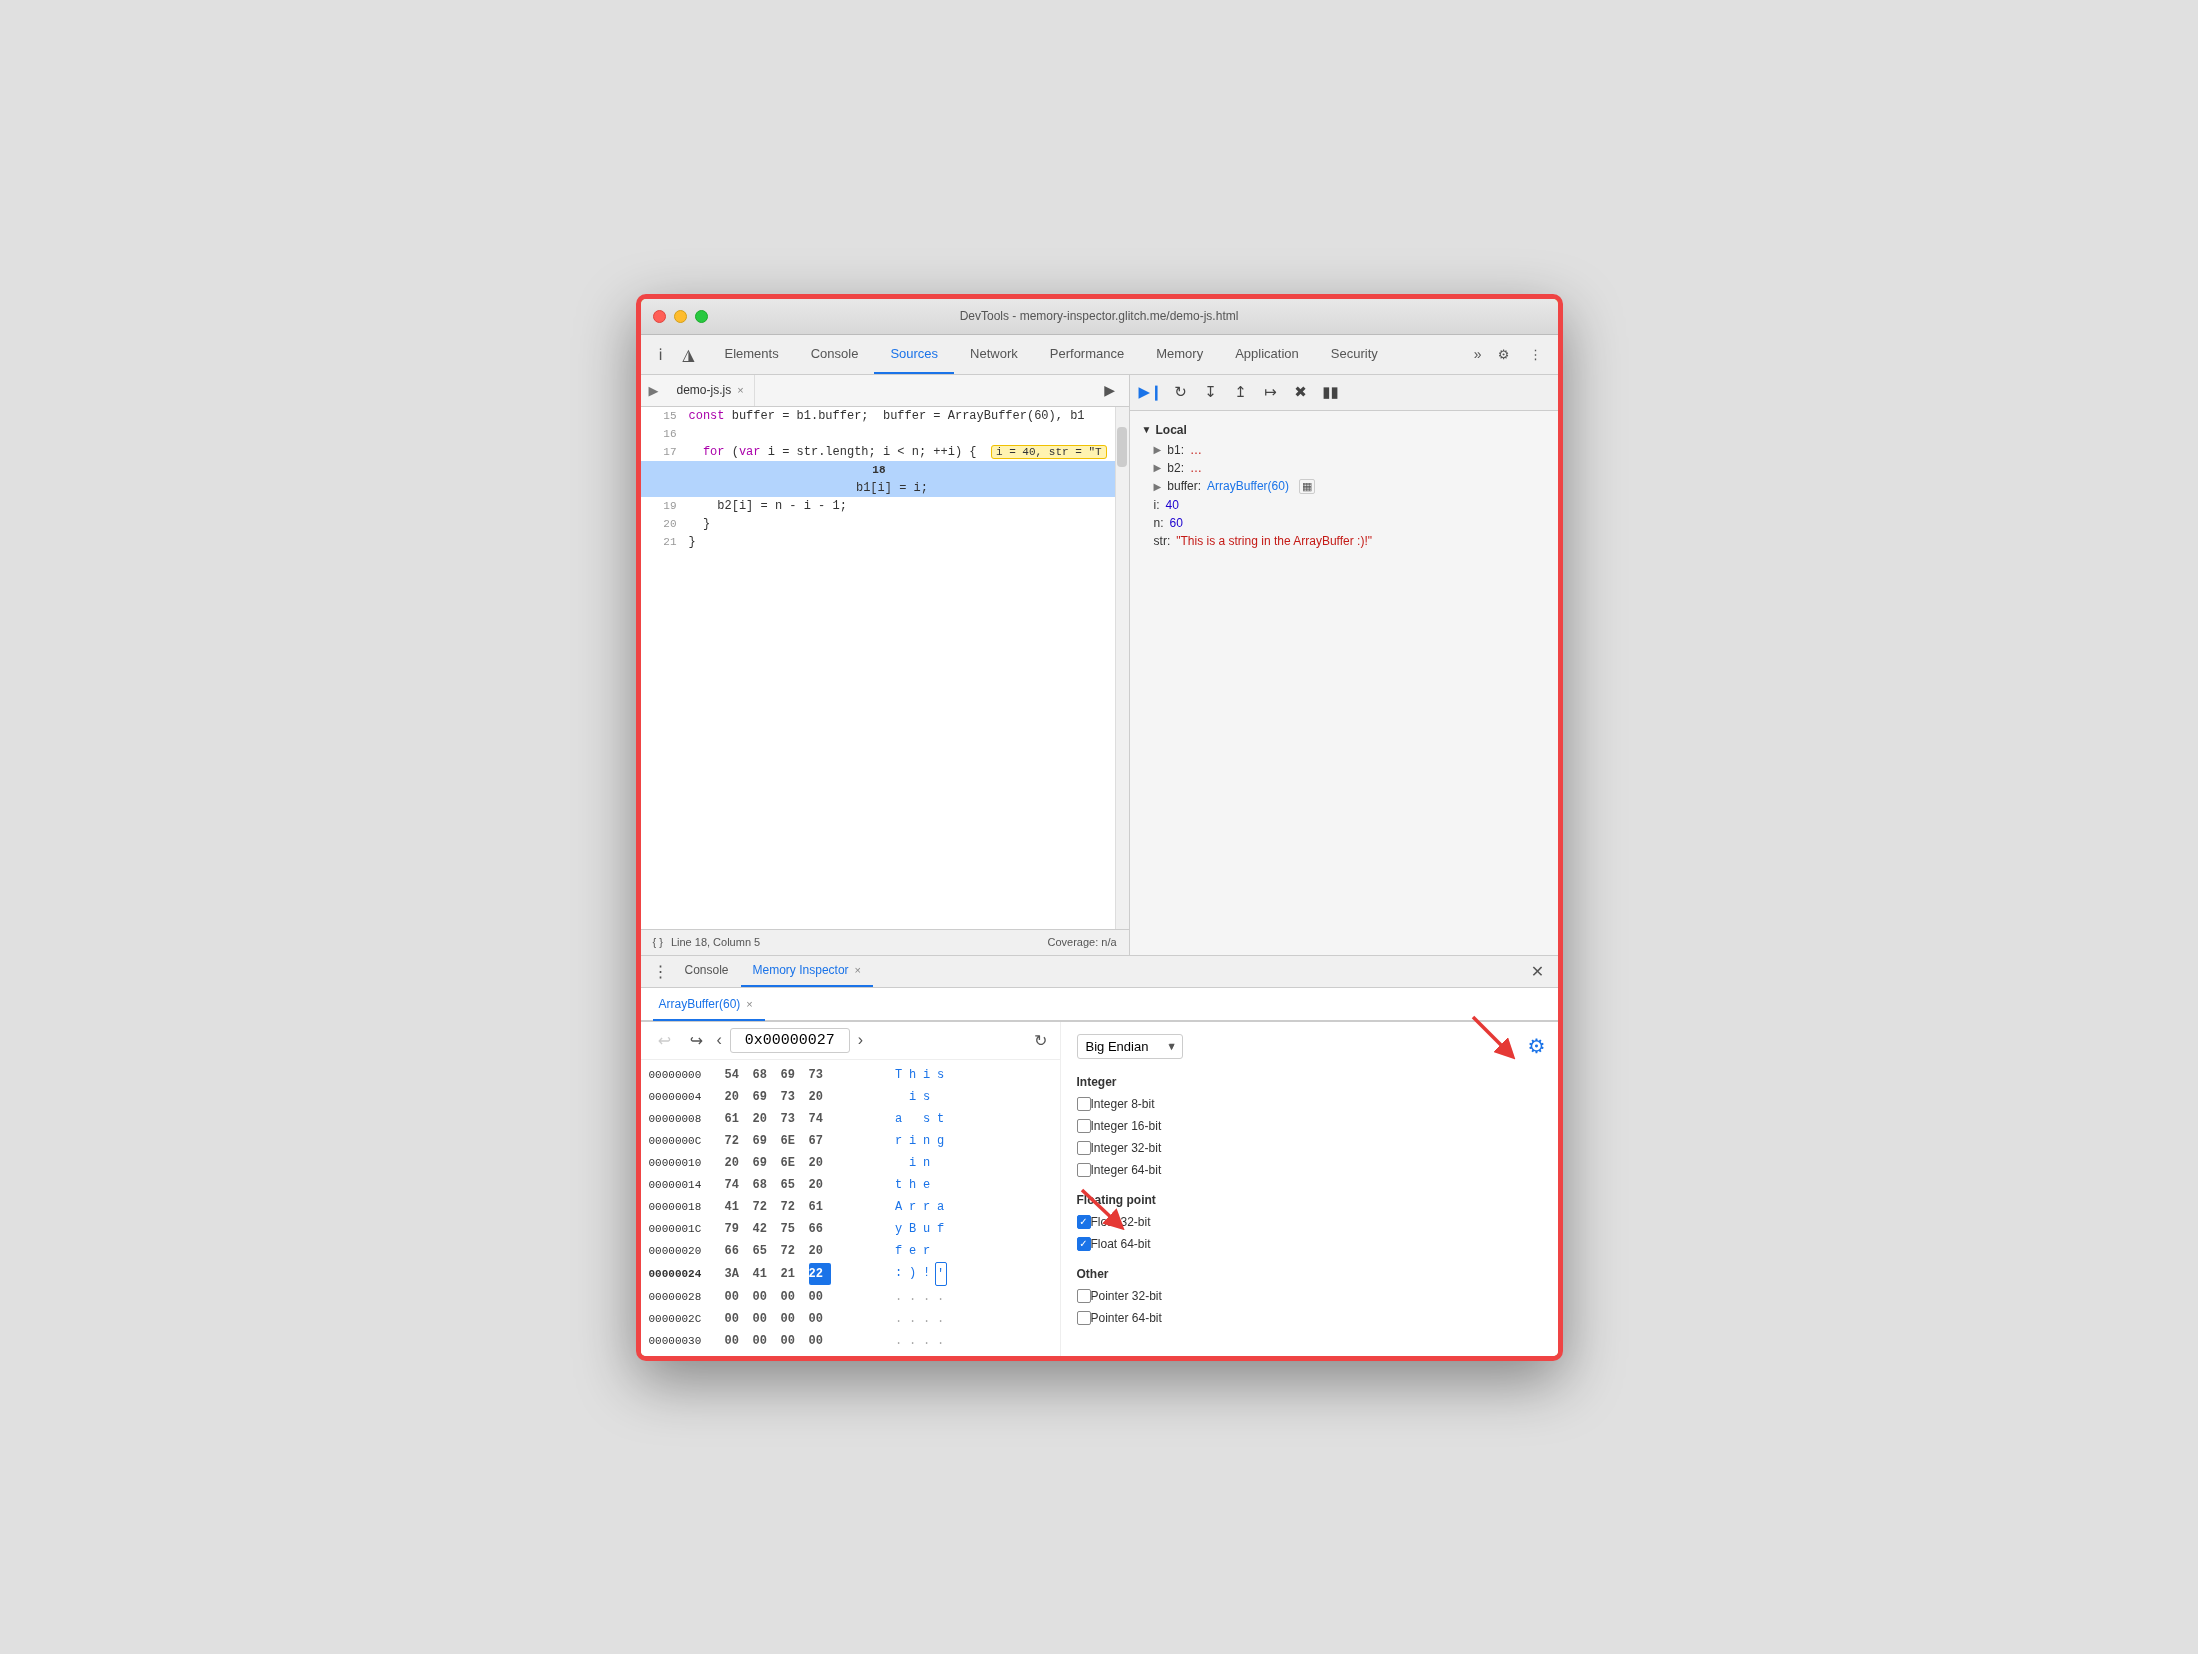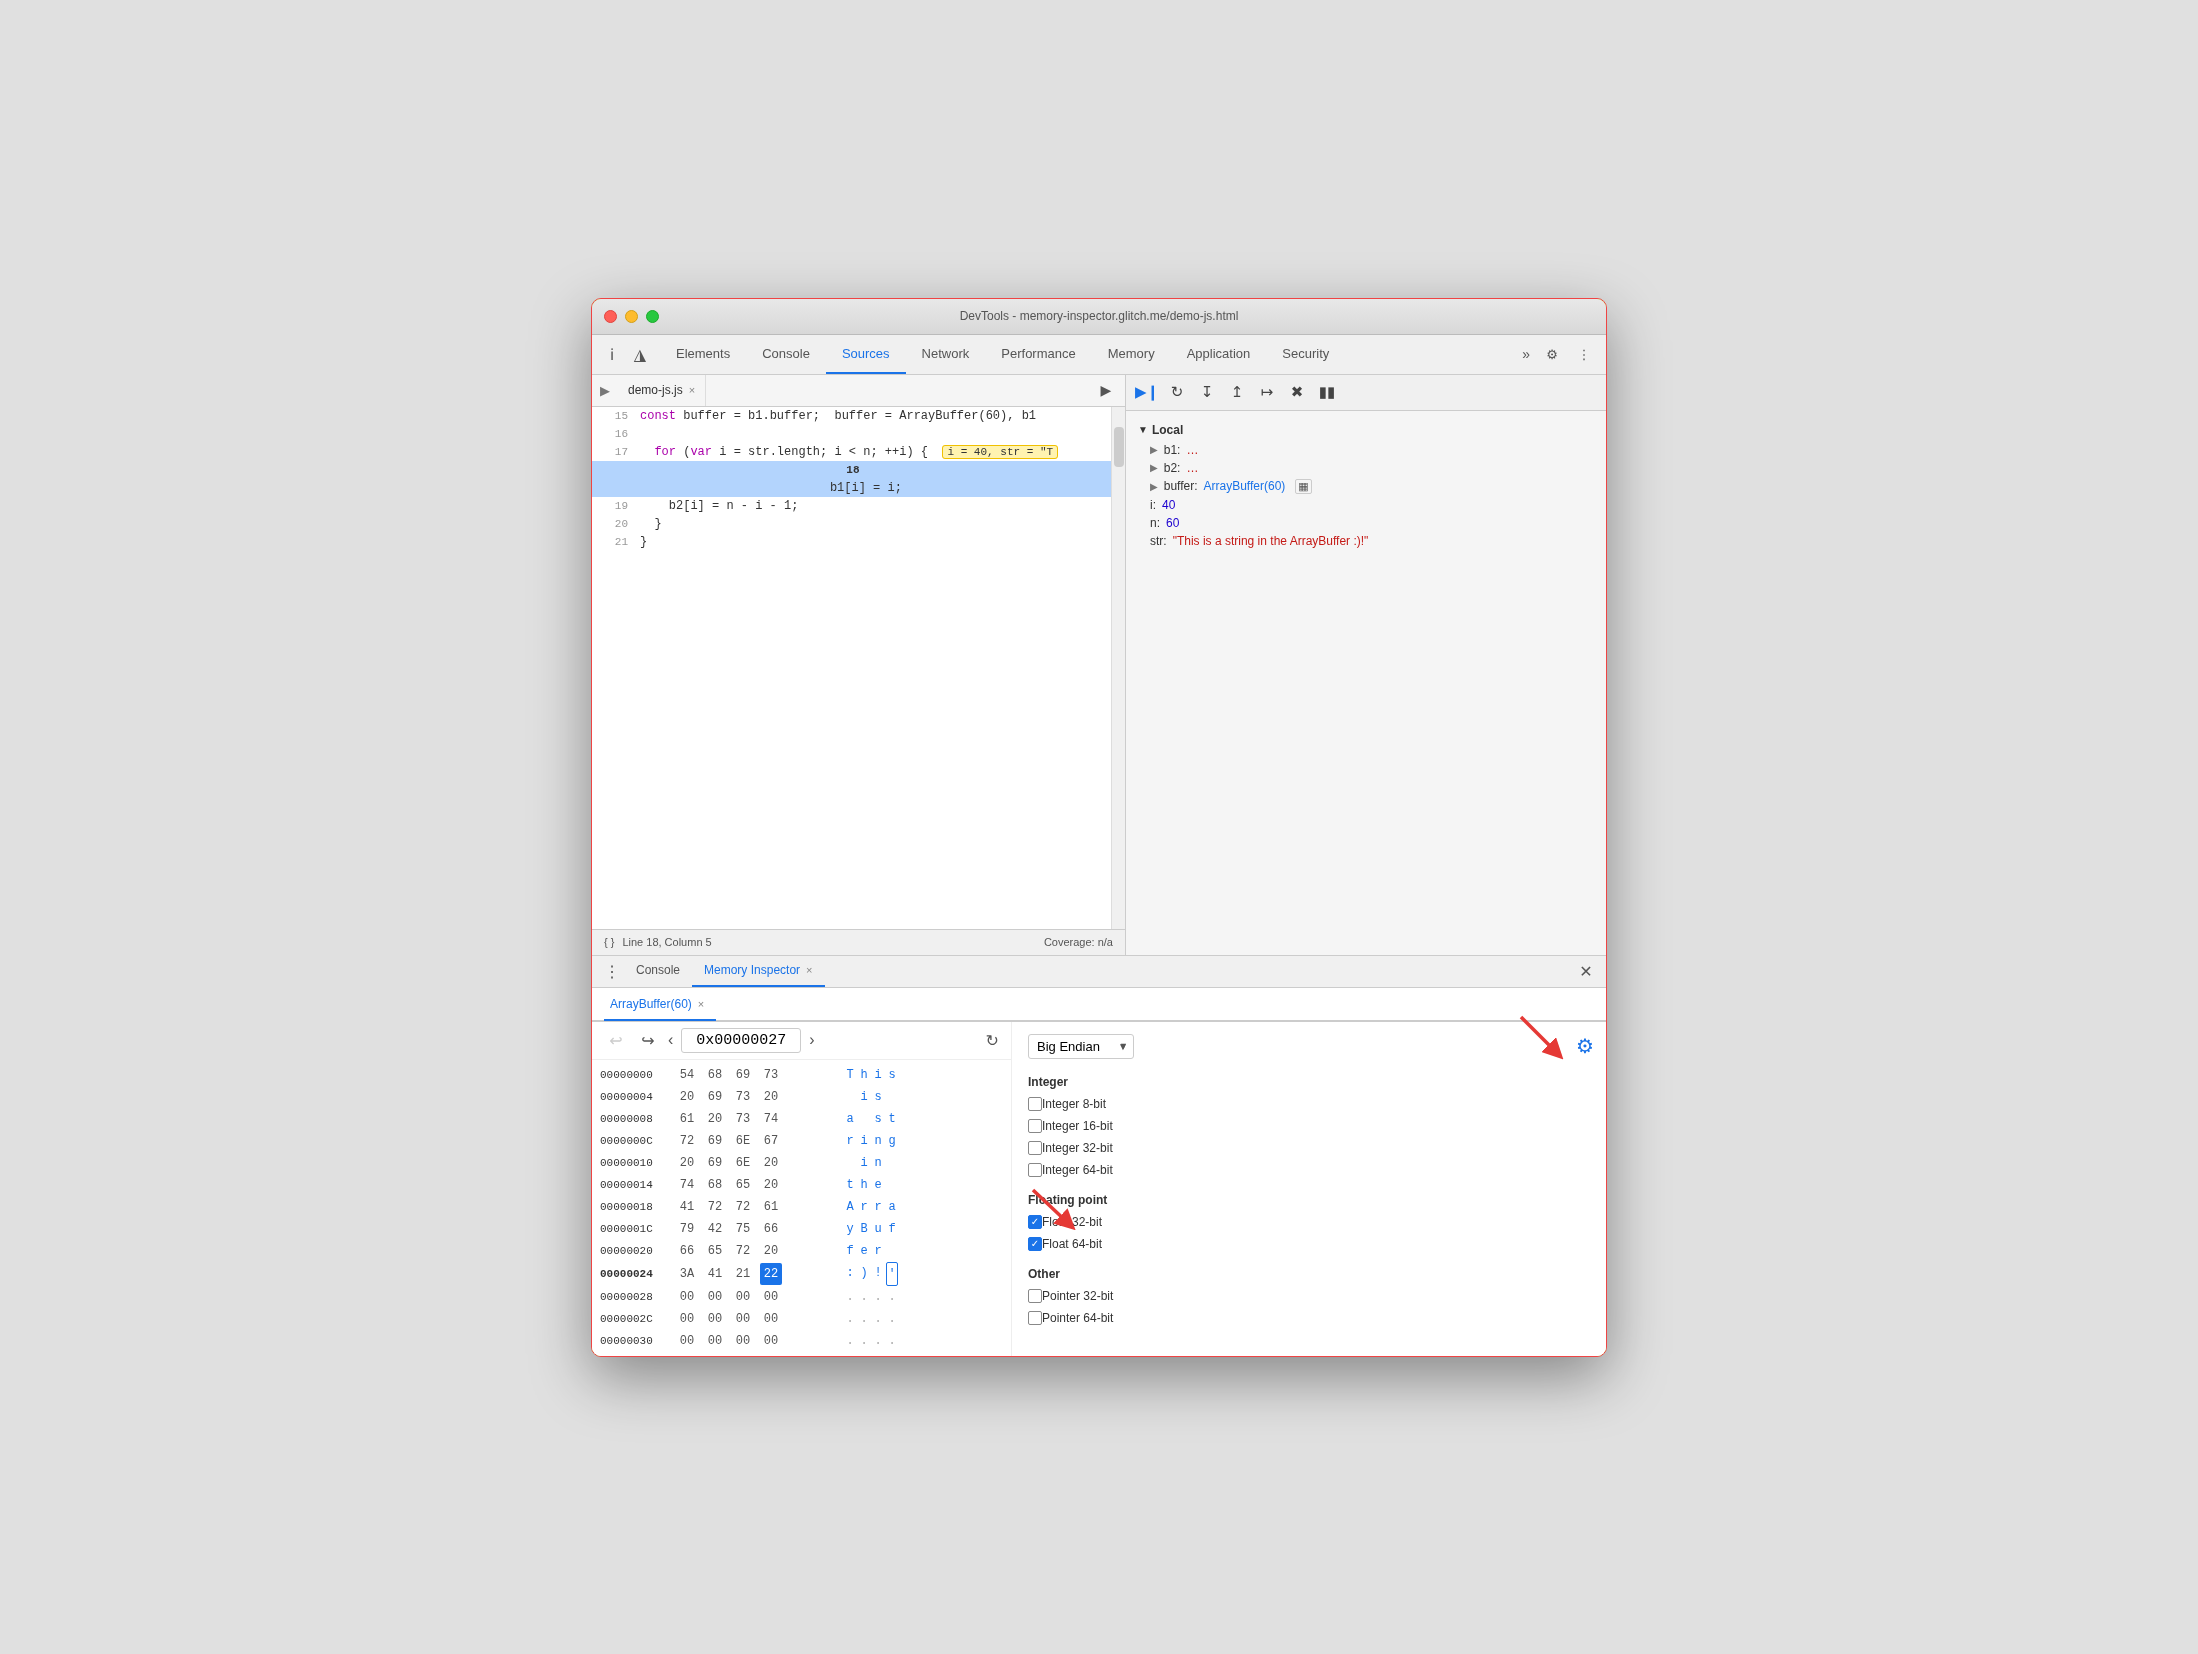--- a/index.html
+++ b/index.html
@@ -6,26 +6,26 @@
     body {
       background: #e0e0e0;
       font-family: -apple-system, BlinkMacSystemFont, "Segoe UI", sans-serif;
       font-size: 13px;
       display: flex;
       justify-content: center;
       align-items: center;
       min-height: 100vh;
     }
     .window {
-      width: 1016px;
+      width: 927px;
       background: #bef264;
       border-radius: 10px;
       box-shadow: 0 20px 60px rgba(0,0,0,0.4);
       overflow: hidden;
-      border: 1px solid #ef4444;
+      border: 5px solid #ef4444;
     }
     
     .title-bar {
       background: linear-gradient(to bottom, #e8e8e8, #d8d8d8);
       height: 36px;
       display: flex;
       align-items: center;
       padding: 0 12px;
       border-bottom: 1px solid #bbb;
       position: relative;
@@ -429,23 +429,24 @@
       width: 68px;
       font-size: 11px;
     }
     .hex-bytes {
       display: flex;
       gap: 6px;
       width: 160px;
     }
     .hex-byte {
       width: 22px;
-      text-align: center;
-      color: #555;
-      cursor: pointer;
+      text-align: left;
+      color: #555;
+      cursor: pointer;
+      font-weight: bold;
     }
     .hex-byte.highlighted {
       background: #1a73e8;
       color: white;
       border-radius: 2px;
     }
     .hex-chars {
       display: flex;
       gap: 2px;
       color: #1a73e8;

